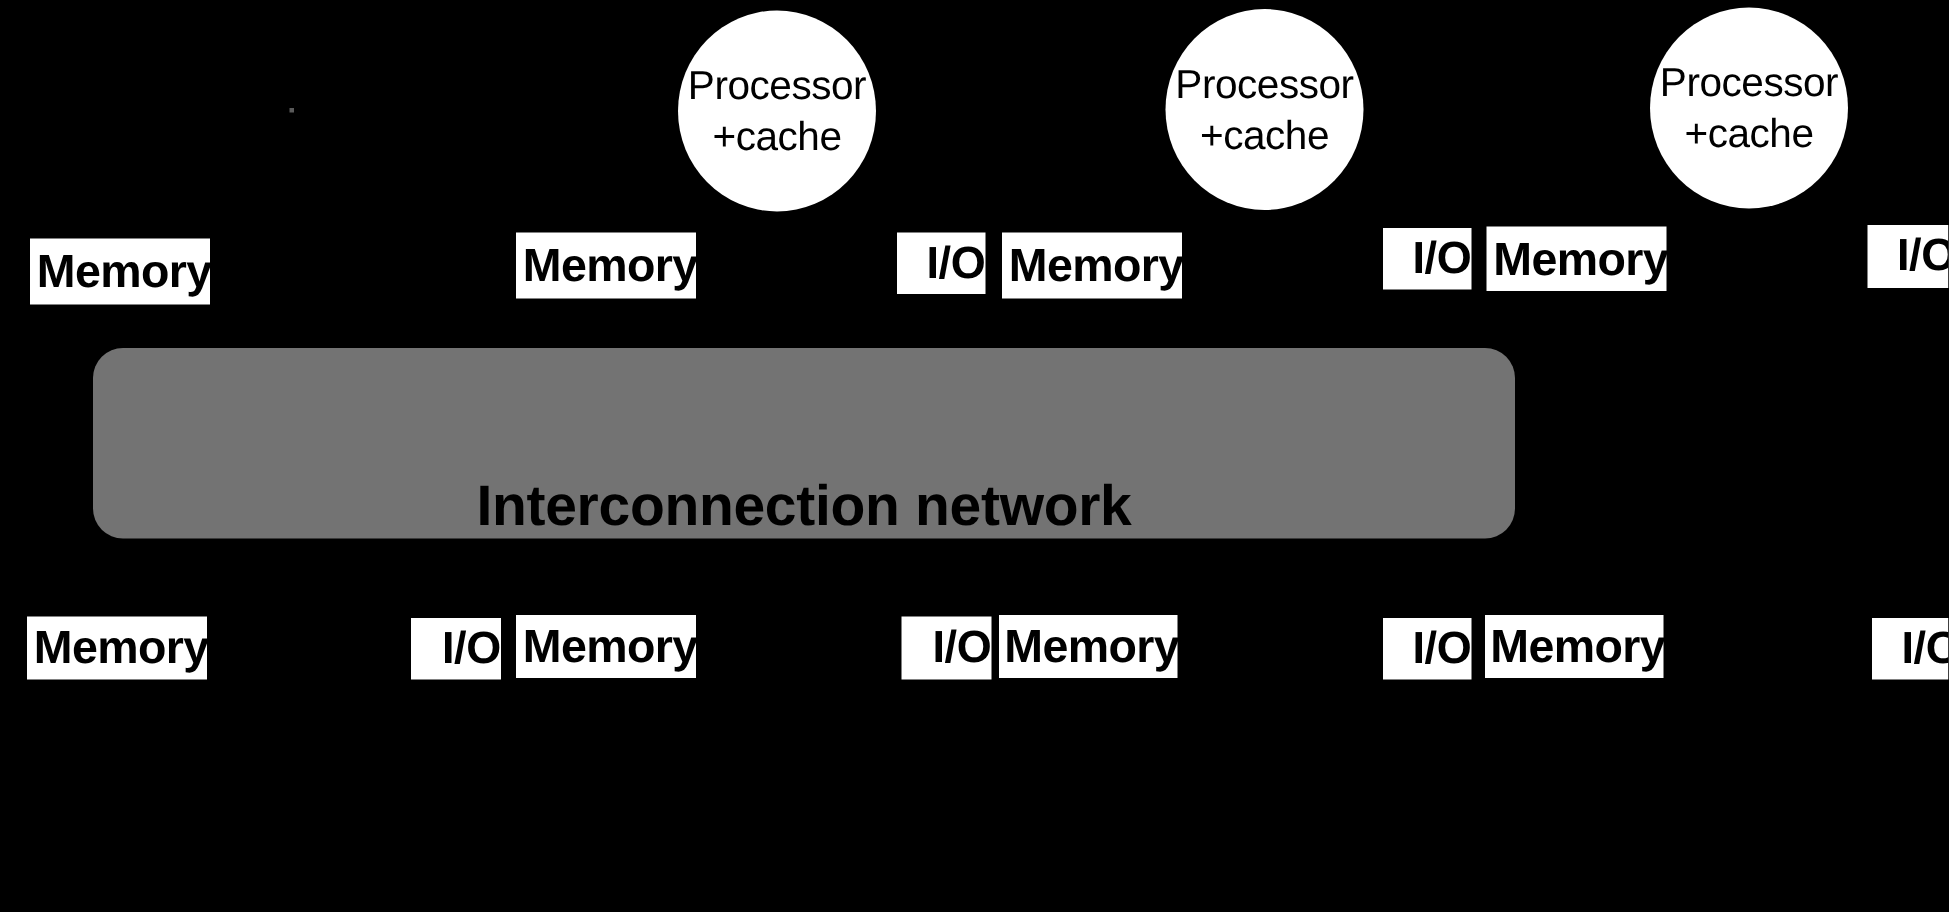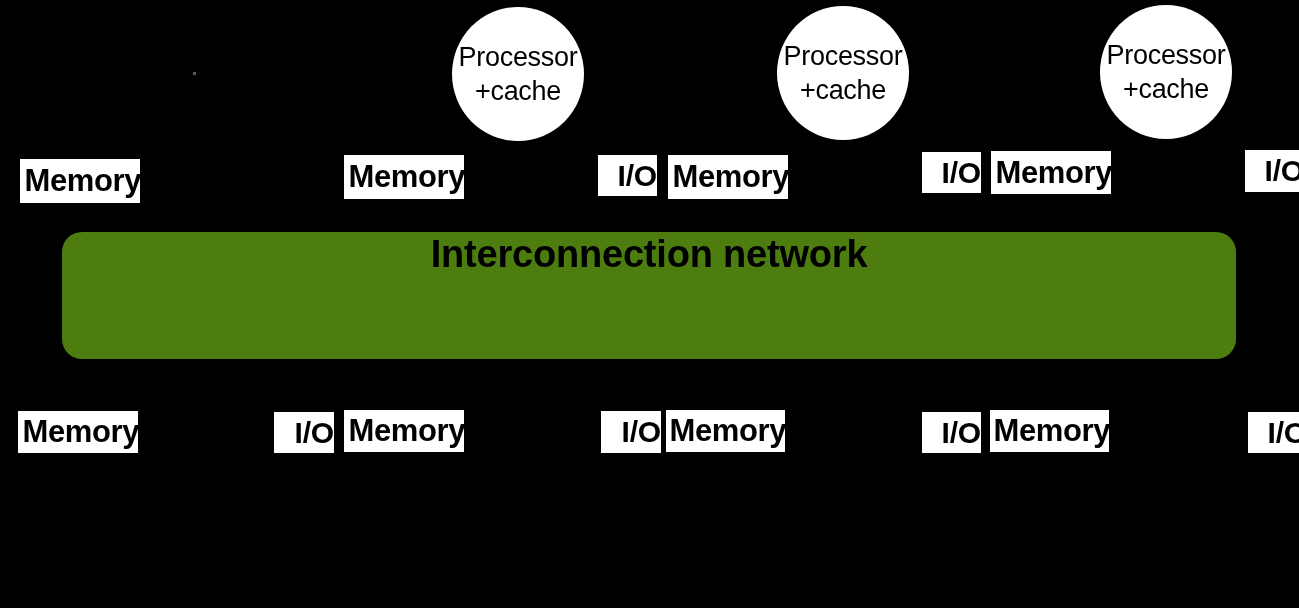--- a/index.html
+++ b/index.html
@@ -60,26 +60,26 @@
     font-size: 30px;
     letter-spacing: -0.2px;
     margin-left: 23px;
   }
 
   
   #interconnect-bar {
     position: absolute;
     left: 62px;
     top: 232px;
-    width: 1174px;
+    width: 948px;
     height: 127px;
-    background: #4d7c0f;
+    background: #737373;
     border-radius: 20px;
     display: flex;
-    align-items: flex-start;
+    align-items: flex-end;
     justify-content: center;
   }
   #interconnect-bar .bar-label {
     color: #000000;
     font-size: 38px;
     font-weight: 700;
     letter-spacing: -0.2px;
     white-space: nowrap;
     position: relative;
     top: 1px;

